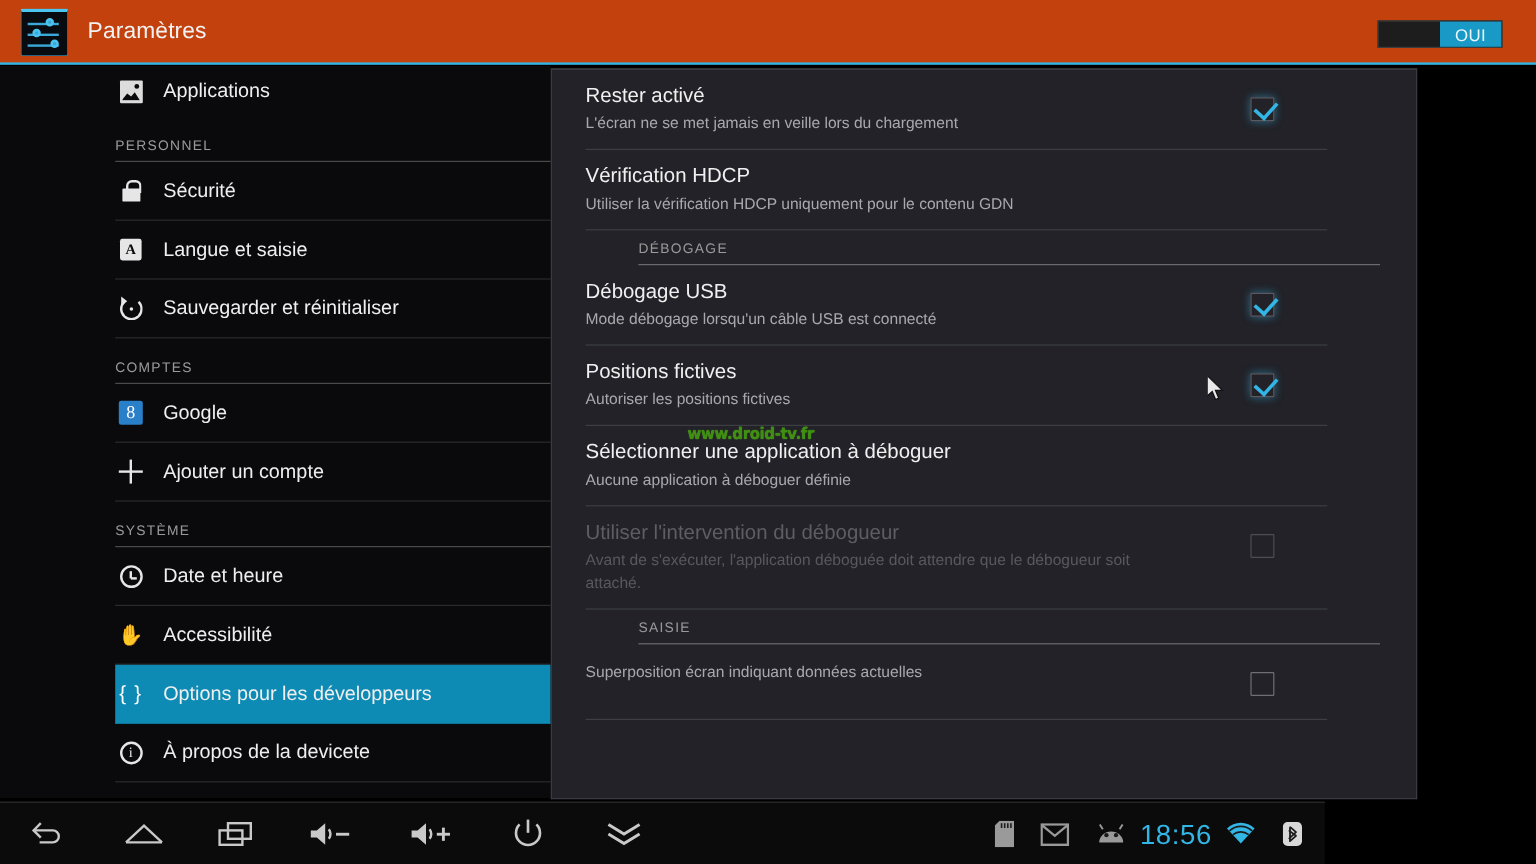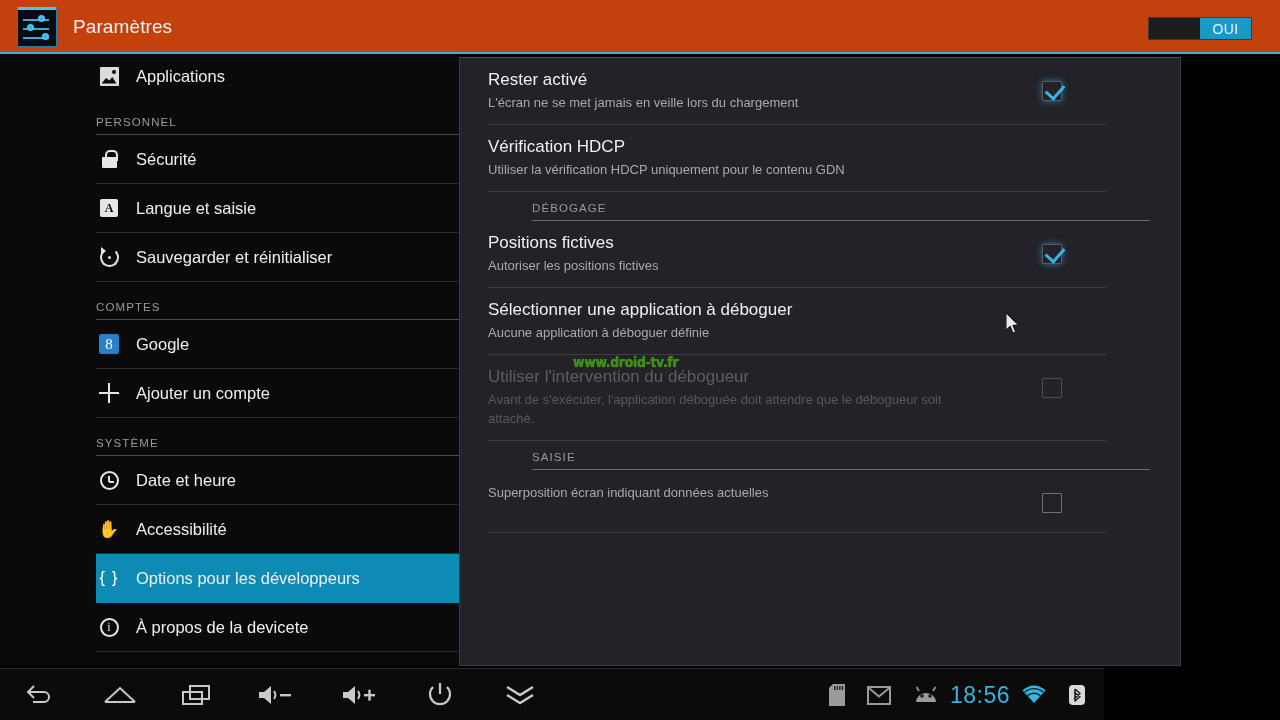--- a/index.html
+++ b/index.html
@@ -299,20 +299,25 @@
           <div class="ptitle">Rester activé</div>
           <div class="psub">L'écran ne se met jamais en veille lors du chargement</div>
           <div class="cbox on"></div>
         </div>
         <div class="prow">
           <div class="ptitle">Vérification HDCP</div>
           <div class="psub">Utiliser la vérification HDCP uniquement pour le contenu GDN</div>
         </div>
         <div class="sect-hdr">DÉBOGAGE</div>
         <div class="prow">
+          <div class="ptitle">Débogage USB</div>
+          <div class="psub">Mode débogage lorsqu'un câble USB est connecté</div>
+          <div class="cbox on"></div>
+        </div>
+        <div class="prow">
           <div class="ptitle">Positions fictives</div>
           <div class="psub">Autoriser les positions fictives</div>
           <div class="cbox on"></div>
         </div>
         <div class="prow">
           <div class="ptitle">Sélectionner une application à déboguer</div>
           <div class="psub">Aucune application à déboguer définie</div>
         </div>
         <div class="prow disabled">
           <div class="ptitle">Utiliser l'intervention du débogueur</div>

